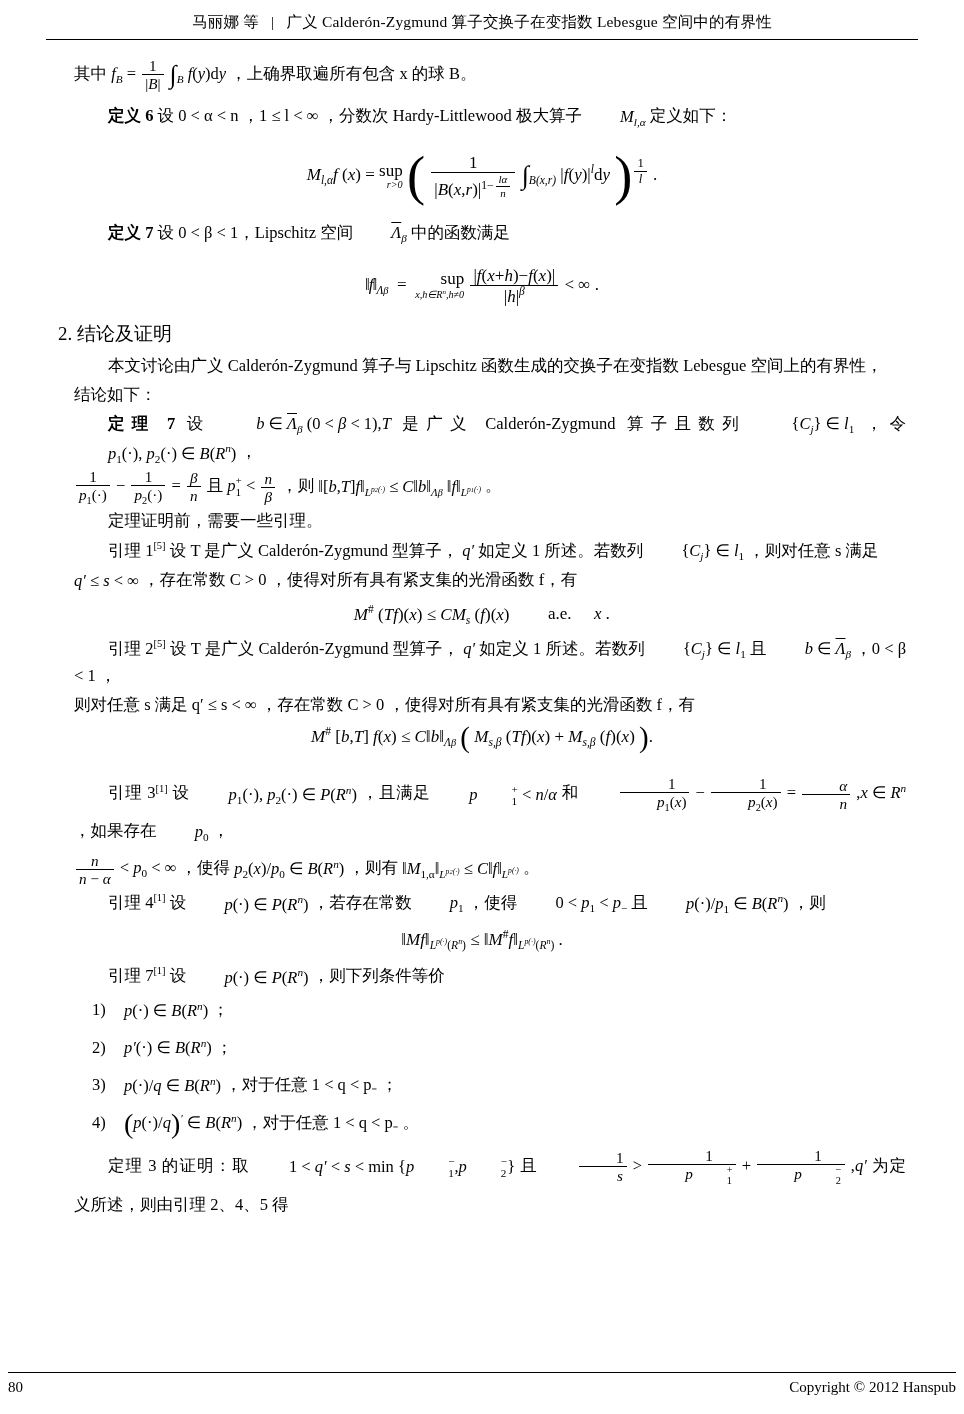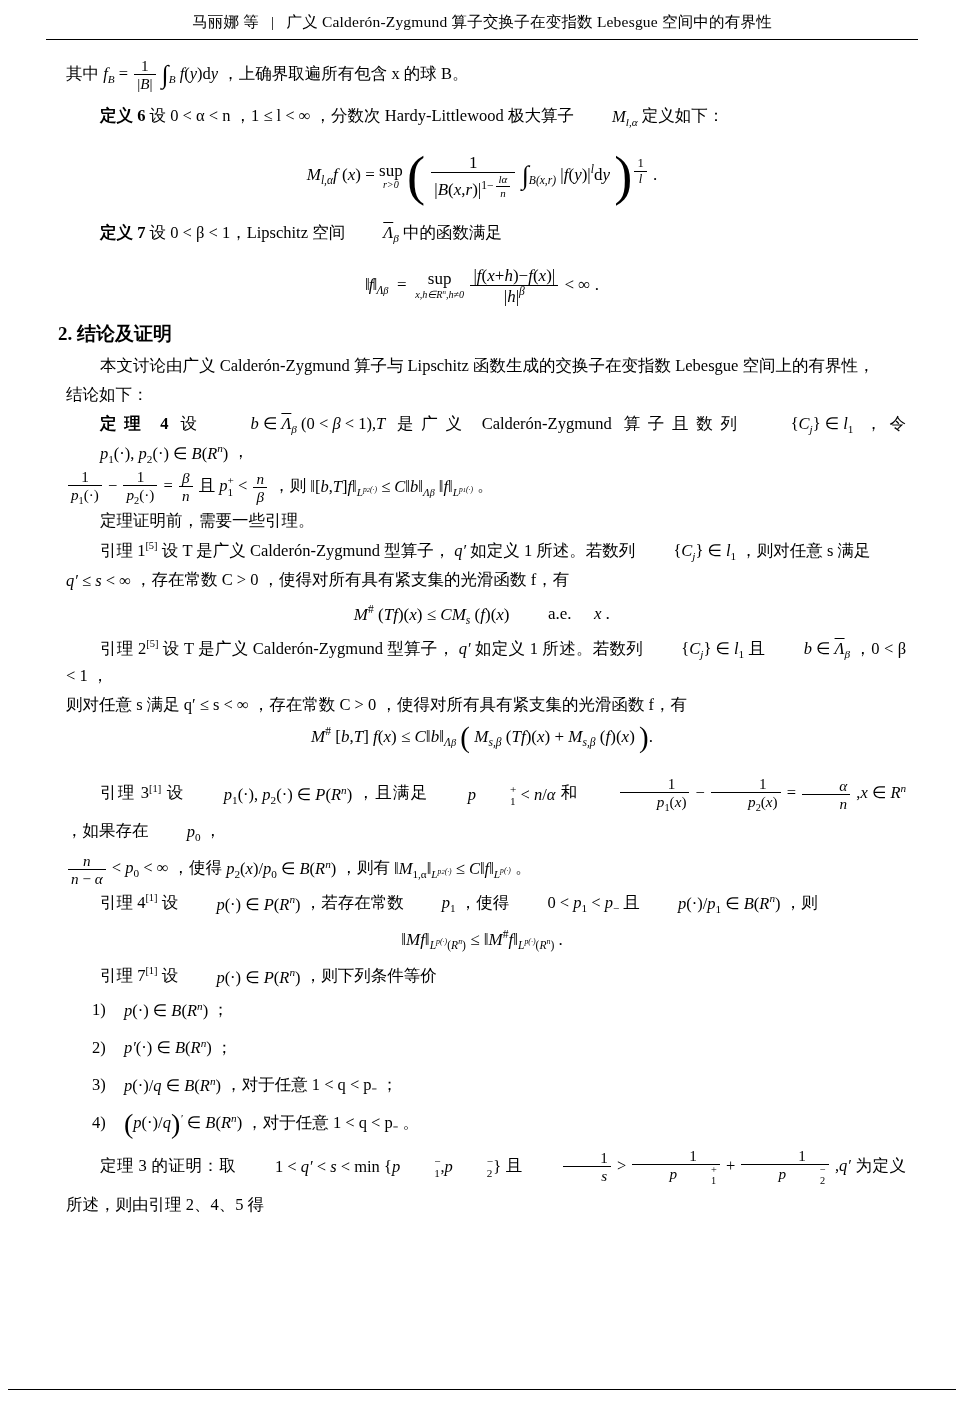--- a/index.html
+++ b/index.html
@@ -29,26 +29,26 @@
   .runhead-rule {
     border-bottom: 1px solid #000;
     margin: 0 -12px 14px -12px;
     height: 0;
   }
   
   .p {
     font-size: 16.5px;
     line-height: 1.62;
     text-align: justify;
-    margin: 0 0 2px 8px;
+    margin: 0 0 2px 16px;
   }
   .indent { text-indent: 34px; }
   .section-title {
     font-size: 19px;
-    font-weight: bold;
+    font-weight: normal;
     margin: 16px 0 6px 0;
   }
   .bold { font-weight: bold; }
   .sup { font-size: 10.5px; vertical-align: super; }
   
   .disp {
     text-align: center;
     margin: 8px 0 10px 0;
     font-size: 17px;
   }
@@ -76,21 +76,21 @@
     text-align: left;
   }
   .subsup span { display: block; }
   .big { font-size: 1.7em; vertical-align: middle; line-height: 0.8; display:inline-block;}
   .bigger { font-size: 2.4em; vertical-align: middle; line-height: 0.6; display:inline-block;}
   .intg { font-size: 1.55em; font-family: "Liberation Serif", serif; font-style: italic; vertical-align: middle; }
   .oper { font-style: normal; }
   .underop {
     display: inline-block;
     vertical-align: middle;
-    text-align: center;
+    text-align: right;
     line-height: 1.05;
   }
   .underop .top { display: block; font-style: normal; }
   .underop .bot { display: block; font-size: 0.6em; }
   .norm { letter-spacing: -1px; }
   
   .footer {
     position: absolute;
     left: 0; right: 0; bottom: 18px;
     padding: 0 8px;
@@ -187,21 +187,21 @@
   </div>
 
   <div class="p indent">
     <span>本文讨论由广义 Calderón-Zygmund 算子与 Lipschitz 函数生成的交换子在变指数 Lebesgue 空间上的有界性，</span>
   </div>
   <div class="p">
     <span>结论如下：</span>
   </div>
 
   <div class="p indent">
-    <span class="bold">定理 4</span>
+    <span class="bold">定理 7</span>
     <span>设</span>
     <span class="mrow">
       <span class="mi">b</span> <span class="mo">∈</span> <span class="mi" style="text-decoration:overline;">Λ</span><span class="sub mi">β</span>
       <span class="mo">(</span><span class="mn">0 &lt; </span><span class="mi">β</span><span class="mn"> &lt; 1</span><span class="mo">)</span><span class="mo">,</span><span class="mi">T</span>
     </span>
     <span>是广义 Calderón-Zygmund 算子且数列</span>
     <span class="mrow">
       <span class="mo">{</span><span class="mi">C</span><span class="sub mi">j</span><span class="mo">}</span> <span class="mo">∈</span> <span class="mi">l</span><span class="sub mn">1</span>
     </span>
     <span>，令</span>
@@ -428,15 +428,19 @@
       <span class="frac"><span class="num mn">1</span><span class="den"><span class="mi">p</span><span class="subsup"><span>+</span><span>1</span></span></span></span>
       <span class="mo">+</span>
       <span class="frac"><span class="num mn">1</span><span class="den"><span class="mi">p</span><span class="subsup"><span>−</span><span>2</span></span></span></span>
       <span class="mo">,</span><span class="mi">q′</span>
     </span>
     <span>为定义所述，则由引理 2、4、5 得</span>
   </div>
 
   <div class="footer">
     <div class="rule"></div>
+    <div class="footer-row">
+      <span>80</span>
+      <span>Copyright © 2012 Hanspub</span>
+    </div>
   </div>
 
 </div>
 
 </body></html>

